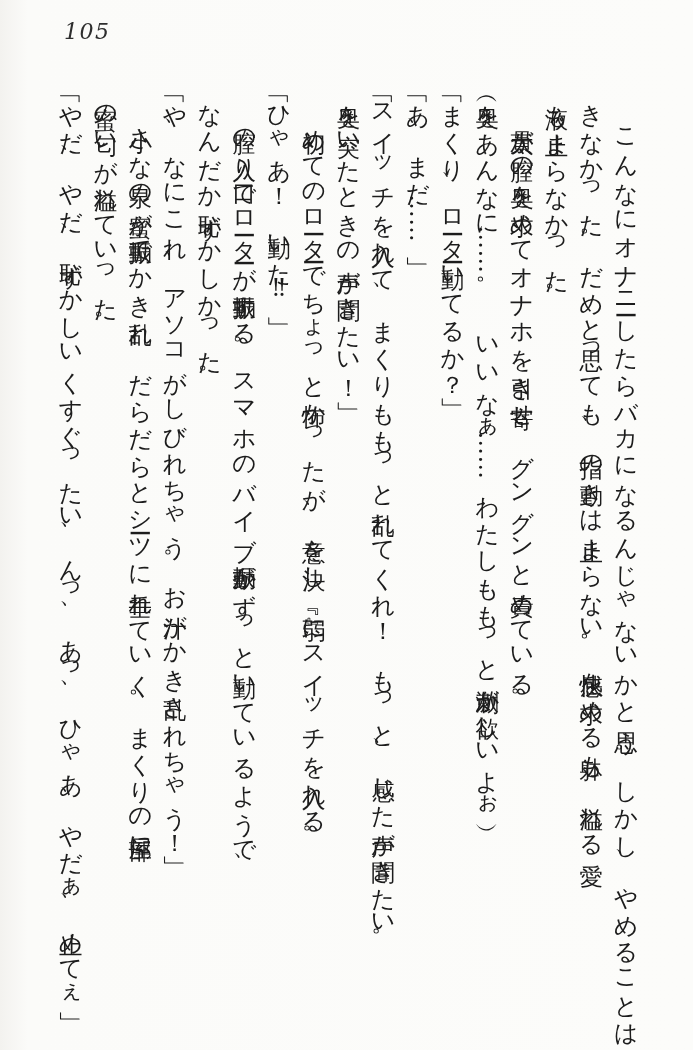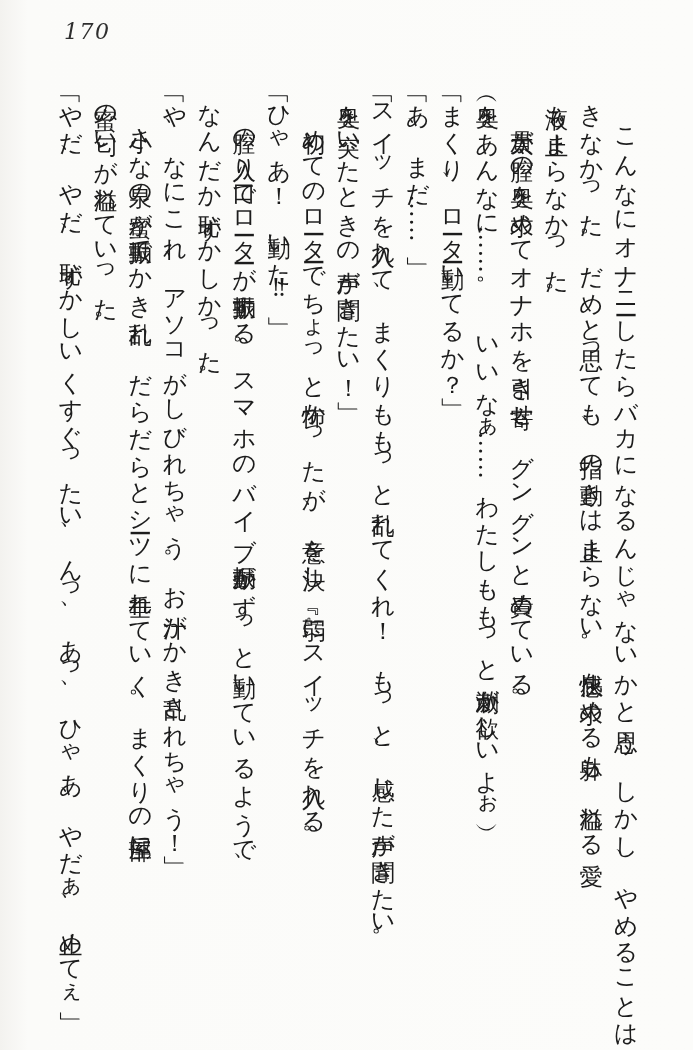--- a/index.html
+++ b/index.html
@@ -43,21 +43,21 @@
     line-height: 34.7px;
     white-space: nowrap;
     letter-spacing: 0.5px;
   }
 </style>
 </head>
 <body>
 
 <div class="page">
 
-  <div class="page-number">170</div>
+  <div class="page-number">105</div>
 
   <div class="text-area">
     <div class="line">　こんなにオナニーしたらバカになるんじゃないかと思う。しかし、やめることはで</div>
     <div class="line">きなかった。だめと思っても、指の動きは止まらない。快感を求める躰も、溢れる愛</div>
     <div class="line">液も止まらなかった。</div>
     <div class="line">　貫太が膣の奥を求めてオナホを引き寄せ、グングンと責めている。</div>
     <div class="line">（奥をあんなに……。　いいなぁ……わたしももっと刺激が欲しいよぉ）</div>
     <div class="line">「まくり、ローター動いてるか？」</div>
     <div class="line">「あ、まだ……」</div>
     <div class="line">「スイッチを入れて、まくりももっと乱れてくれ！　もっと、感じた声が聞きたい。</div>

